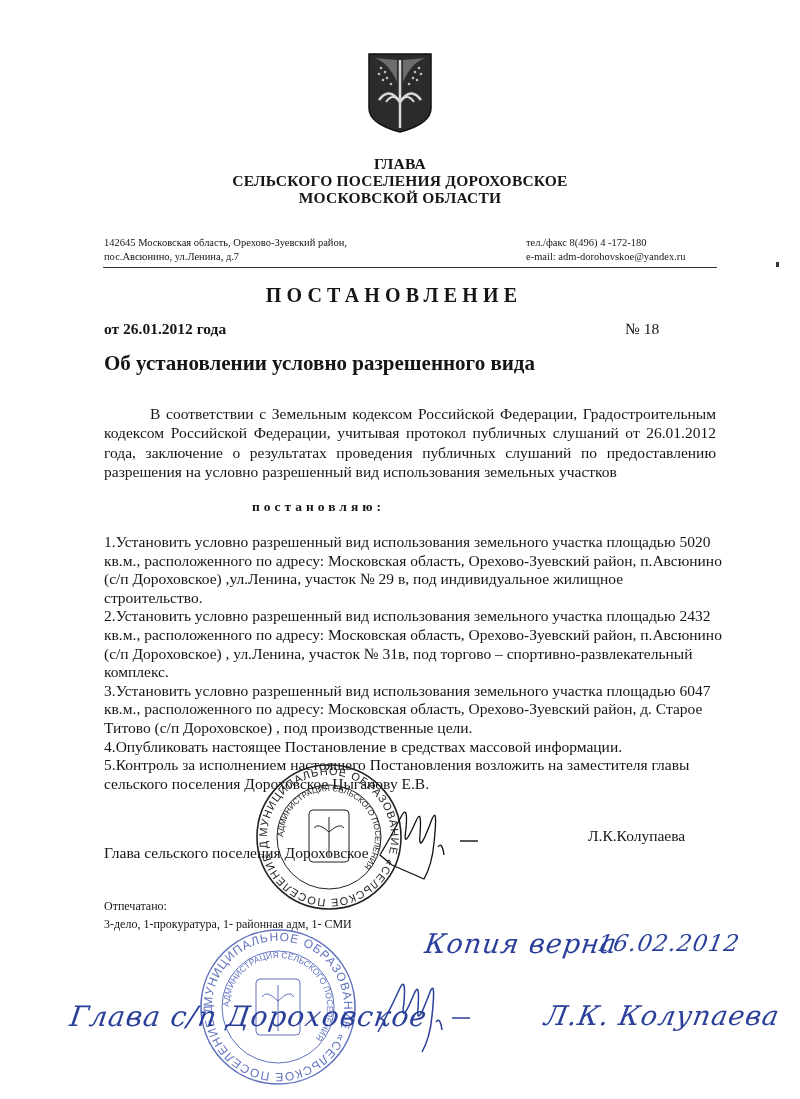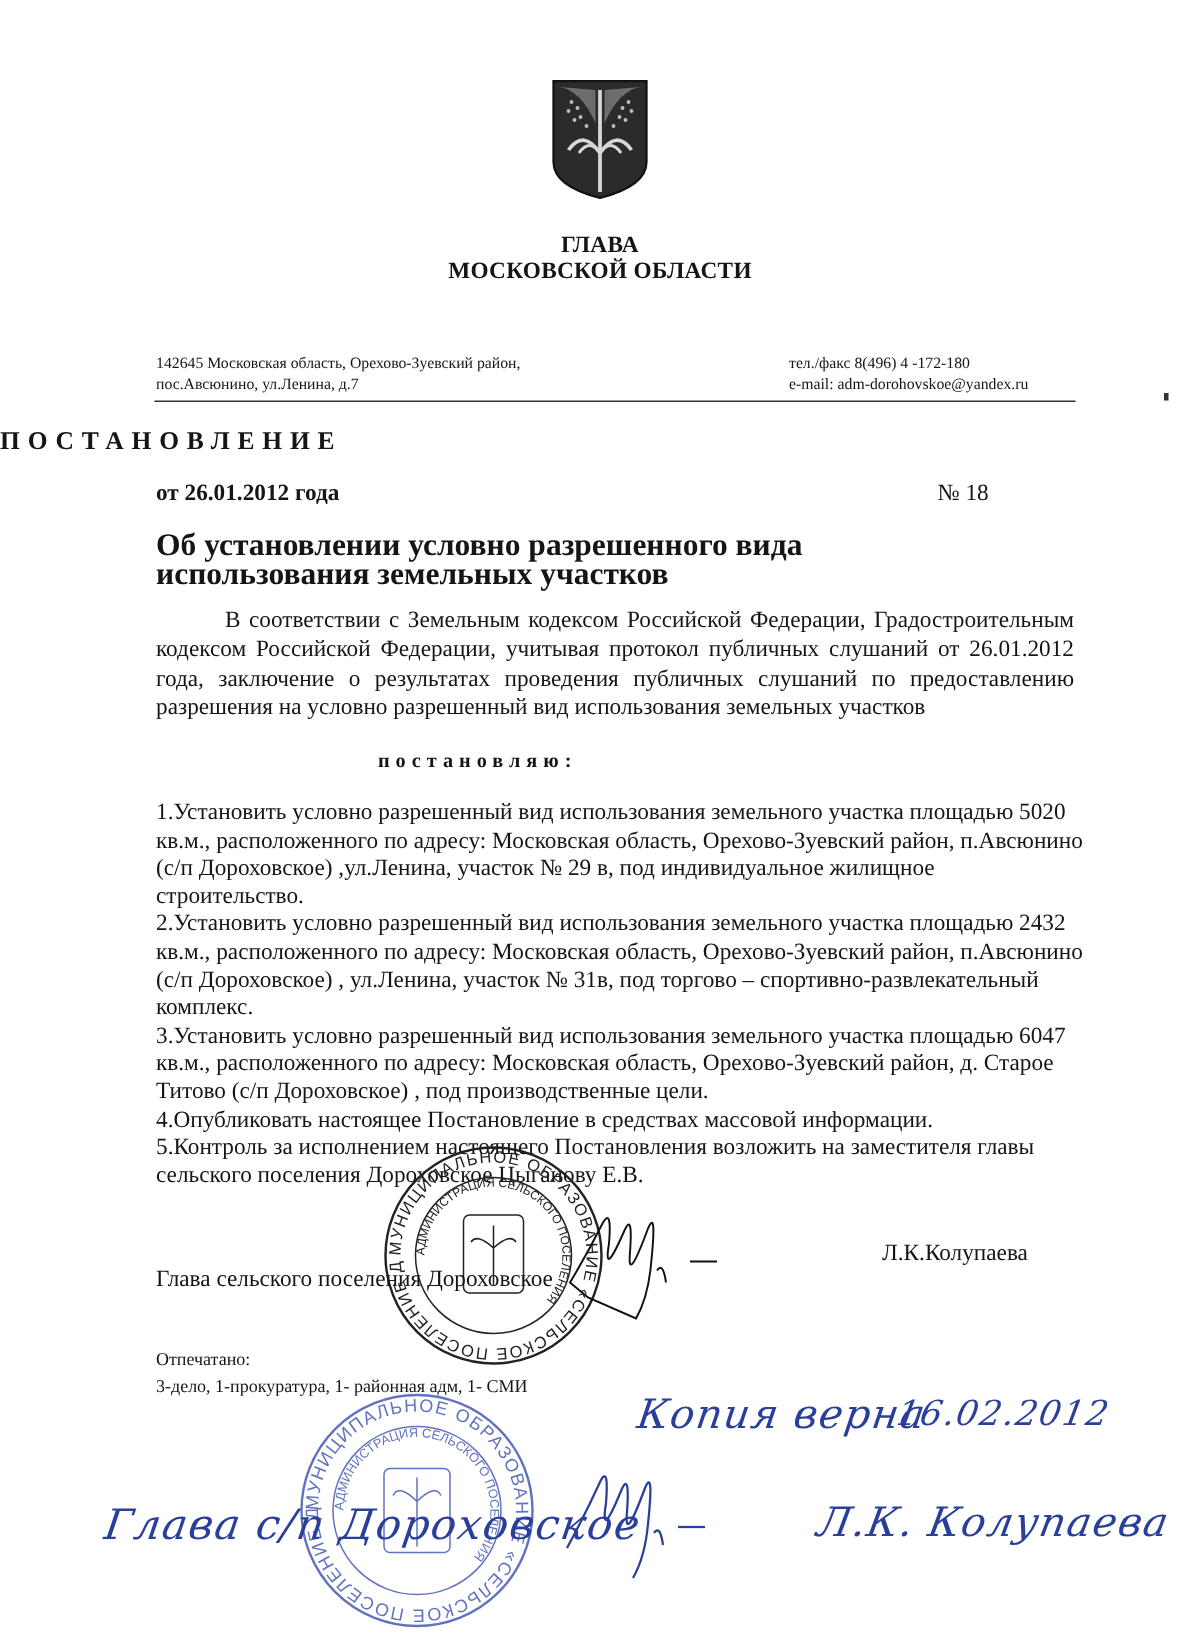--- a/index.html
+++ b/index.html
@@ -7,22 +7,22 @@
          font-family: "Liberation Serif", "DejaVu Serif", serif; color: #151515; }
   .abs { position: absolute; }
   .emblem { left: 367px; top: 52px; width: 66px; height: 82px; }
   .org { left: 0; width: 800px; top: 155px; text-align: center; font-weight: bold;
          font-size: 15.5px; line-height: 17px; letter-spacing: 0.2px; }
   .addr { font-size: 10.5px; line-height: 14px; }
   .addr-left { left: 104px; top: 236px; }
   .addr-right { left: 526px; top: 236px; }
   .rule { left: 103px; top: 267px; width: 614px; height: 0; border-top: 1.6px solid #333; }
   .speck { left: 776px; top: 262px; width: 3px; height: 5px; background: #333; }
-  .title { left: 0; width: 788px; top: 284px; font-weight: bold;
-           font-size: 17px; letter-spacing: 5.2px; }
+  .title { left: 0; width: 788px; top: 284px; text-align: center; font-weight: bold;
+           font-size: 20px; letter-spacing: 5.2px; }
   .date { left: 104px; top: 320px; font-weight: bold; font-size: 15.5px; }
   .num { left: 625px; top: 320px; font-weight: normal; font-size: 15.5px; }
   .subject { left: 104px; top: 354px; font-weight: bold; font-size: 21px; line-height: 19px; }
   .preamble { left: 104px; top: 404px; width: 612px; font-size: 15.5px; line-height: 19.3px;
               text-align: justify; }
   .preamble p { margin: 0; text-indent: 46px; }
   .resolve { left: 0; width: 637px; top: 499px; text-align: center; font-weight: bold;
              font-size: 13.5px; letter-spacing: 4px; }
   .items { left: 104px; top: 533px; width: 620px; font-size: 15.5px; line-height: 18.6px; }
   .items .it { margin: 0; }
@@ -62,41 +62,41 @@
       <circle cx="48" cy="20" r="1.3"></circle>
       <circle cx="54" cy="22" r="1.3"></circle>
     <circle cx="46" cy="26" r="1.3"></circle>
       <circle cx="50" cy="28" r="1.3"></circle>
       <circle cx="42" cy="32" r="1.3"></circle>
   </g>
 </svg>
 
 <div class="abs org">
   <div>ГЛАВА</div>
+  <div>СЕЛЬСКОГО ПОСЕЛЕНИЯ ДОРОХОВСКОЕ</div>
   <div>МОСКОВСКОЙ ОБЛАСТИ</div>
 </div>
 
 <div class="abs addr addr-left">
   <div>142645 Московская область,  Орехово-Зуевский район,</div>
   <div>пос.Авсюнино, ул.Ленина, д.7</div>
 </div>
 <div class="abs addr addr-right">
   <div>тел./факс 8(496) 4 -172-180</div>
   <div>e-mail: adm-dorohovskoe@yandex.ru</div>
 </div>
 <div class="abs rule"></div>
 <div class="abs speck"></div>
 
 <div class="abs title">ПОСТАНОВЛЕНИЕ</div>
 <div class="abs date">от 26.01.2012 года</div>
 <div class="abs num">№ 18</div>
 
 <div class="abs subject">
   <div>Об установлении  условно  разрешенного вида</div>
-  <div>использования  земельных участков</div>
 </div>
 
 <div class="abs preamble">
   <p>В соответствии с Земельным кодексом Российской Федерации, Градостроительным кодексом Российской Федерации, учитывая протокол публичных слушаний от 26.01.2012 года, заключение о результатах проведения публичных слушаний по предоставлению разрешения на условно разрешенный вид использования земельных участков</p>
 </div>
 
 <div class="abs resolve">постановляю:</div>
 
 <div class="abs items">
   <p class="it">1.Установить условно  разрешенный  вид использования  земельного участка площадью 5020 кв.м., расположенного по адресу: Московская область,  Орехово-Зуевский район, п.Авсюнино  (с/п Дороховское) ,ул.Ленина, участок  № 29 в, под индивидуальное жилищное строительство.</p>

